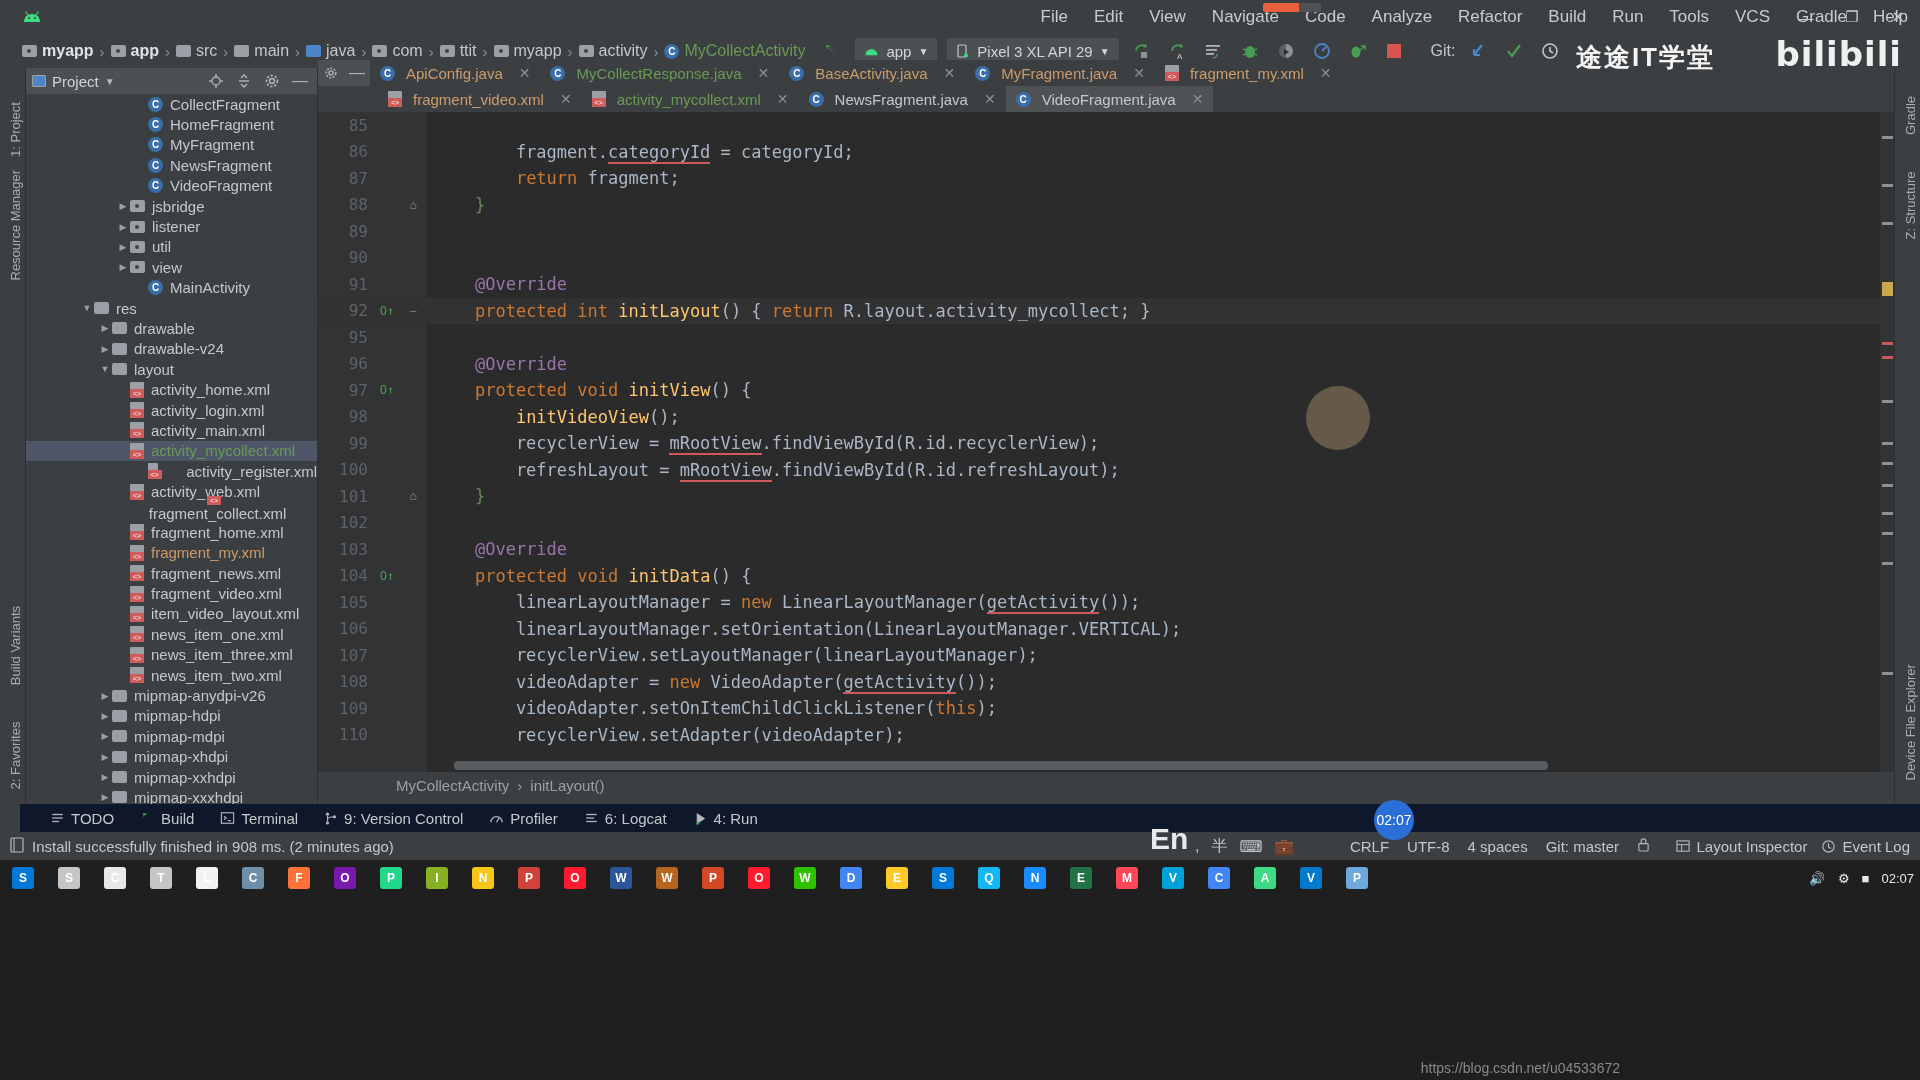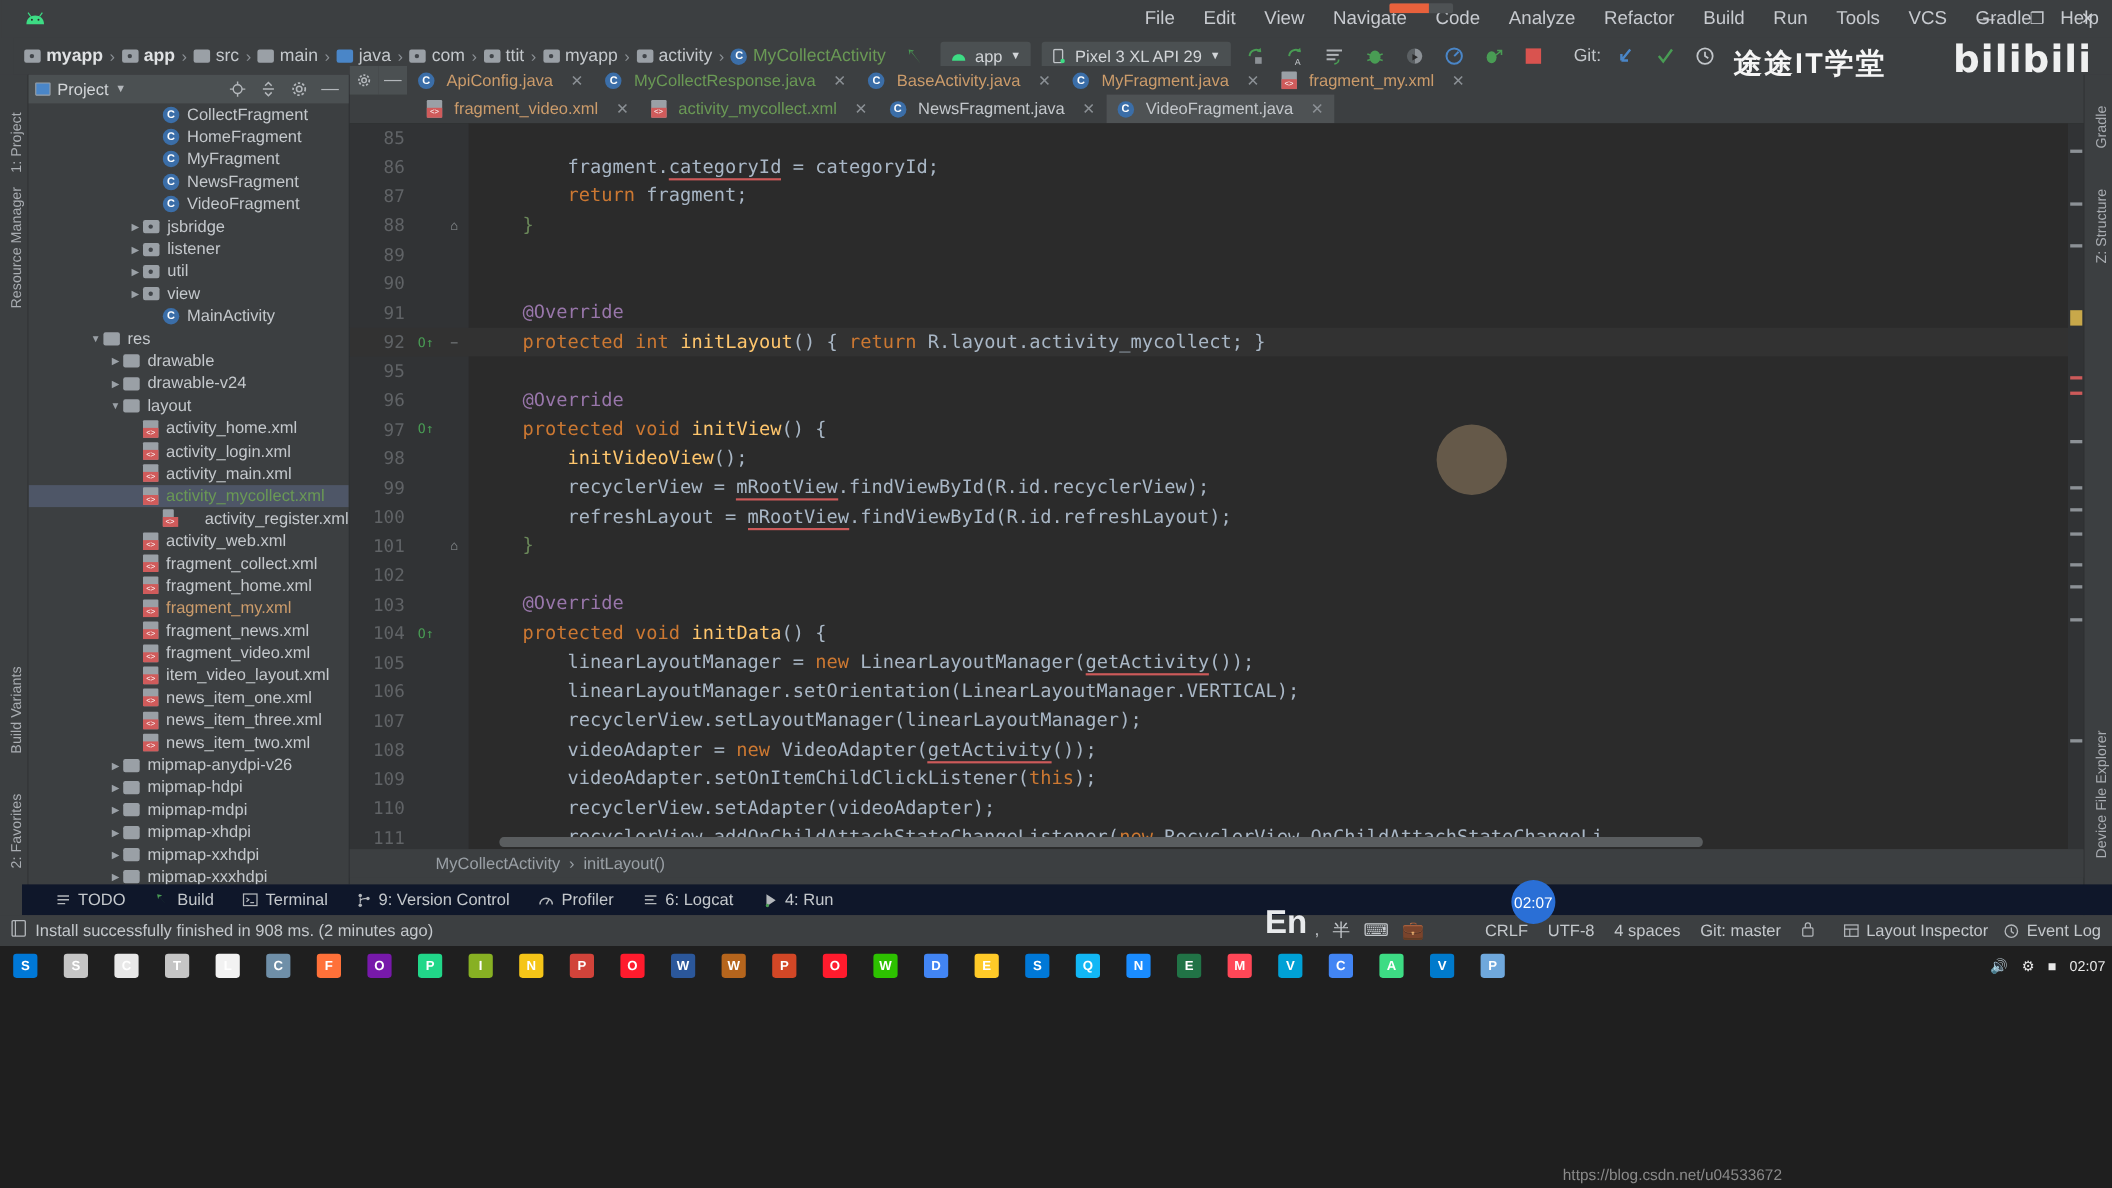--- a/index.html
+++ b/index.html
@@ -498,21 +498,21 @@
         <div class="tnode" style="padding-left: 90px; gap: 21px;">
           <span class="arrow"></span>
           <span class="xml-ic"></span>
           <span class="lbl ">activity_register.xml</span>
         </div>
         <div class="tnode" style="padding-left: 90px;">
           <span class="arrow"></span>
           <span class="xml-ic"></span>
           <span class="lbl ">activity_web.xml</span>
         </div>
-        <div class="tnode" style="padding-left: 90px;">
+        <div class="tnode" style="padding-left: 90px; flex-direction: column;">
           <span class="arrow"></span>
           <span class="xml-ic"></span>
           <span class="lbl ">fragment_collect.xml</span>
         </div>
         <div class="tnode" style="padding-left: 90px;">
           <span class="arrow"></span>
           <span class="xml-ic"></span>
           <span class="lbl ">fragment_home.xml</span>
         </div>
         <div class="tnode" style="padding-left: 90px;">
@@ -664,21 +664,20 @@
         <div class="cline"><span class="ln">101</span><span class="mark"></span><span class="fold">⌂</span><span class="ctext">&nbsp;&nbsp;&nbsp;&nbsp;<span class="brk">}</span></span></div>
         <div class="cline"><span class="ln">102</span><span class="mark"></span><span class="fold"></span><span class="ctext"></span></div>
         <div class="cline"><span class="ln">103</span><span class="mark"></span><span class="fold"></span><span class="ctext">&nbsp;&nbsp;&nbsp;&nbsp;<span class="fld">@Override</span></span></div>
         <div class="cline"><span class="ln">104</span><span class="mark">O↑</span><span class="fold"></span><span class="ctext">&nbsp;&nbsp;&nbsp;&nbsp;<span class="kw">protected</span> <span class="kw">void</span> <span class="fn">initData</span>() {</span></div>
         <div class="cline"><span class="ln">105</span><span class="mark"></span><span class="fold"></span><span class="ctext">&nbsp;&nbsp;&nbsp;&nbsp;&nbsp;&nbsp;&nbsp;&nbsp;linearLayoutManager = <span class="kw">new</span> <span class="ty">LinearLayoutManager</span>(<span class="errsolid">getActivity</span>());</span></div>
         <div class="cline"><span class="ln">106</span><span class="mark"></span><span class="fold"></span><span class="ctext">&nbsp;&nbsp;&nbsp;&nbsp;&nbsp;&nbsp;&nbsp;&nbsp;linearLayoutManager.setOrientation(LinearLayoutManager.VERTICAL);</span></div>
         <div class="cline"><span class="ln">107</span><span class="mark"></span><span class="fold"></span><span class="ctext">&nbsp;&nbsp;&nbsp;&nbsp;&nbsp;&nbsp;&nbsp;&nbsp;recyclerView.setLayoutManager(linearLayoutManager);</span></div>
         <div class="cline"><span class="ln">108</span><span class="mark"></span><span class="fold"></span><span class="ctext">&nbsp;&nbsp;&nbsp;&nbsp;&nbsp;&nbsp;&nbsp;&nbsp;videoAdapter = <span class="kw">new</span> <span class="ty">VideoAdapter</span>(<span class="errsolid">getActivity</span>());</span></div>
         <div class="cline"><span class="ln">109</span><span class="mark"></span><span class="fold"></span><span class="ctext">&nbsp;&nbsp;&nbsp;&nbsp;&nbsp;&nbsp;&nbsp;&nbsp;videoAdapter.setOnItemChildClickListener(<span class="kw">this</span>);</span></div>
         <div class="cline"><span class="ln">110</span><span class="mark"></span><span class="fold"></span><span class="ctext">&nbsp;&nbsp;&nbsp;&nbsp;&nbsp;&nbsp;&nbsp;&nbsp;recyclerView.setAdapter(videoAdapter);</span></div>
-        <div class="cline"><span class="ln">111</span><span class="mark"></span><span class="fold"></span><span class="ctext">&nbsp;&nbsp;&nbsp;&nbsp;&nbsp;&nbsp;&nbsp;&nbsp;recyclerView.addOnChildAttachStateChangeListener(<span class="kw">new</span> <span class="ty">RecyclerView</span>.OnChildAttachStateChangeLi…</span></div>
       </div>
     <div class="caret-ring"></div>
     <div class="errstrip">
       <div class="m" style="top:24px;background:#8c9196;"></div>
       <div class="m" style="top:72px;background:#8c9196;"></div>
       <div class="m" style="top:110px;background:#8c9196;"></div>
       <div class="m" style="top:170px;background:#c8a84a;height:14px;"></div>
       <div class="m" style="top:230px;background:#cc5a5a;"></div>
       <div class="m" style="top:244px;background:#cc5a5a;"></div>
       <div class="m" style="top:288px;background:#8c9196;"></div>

